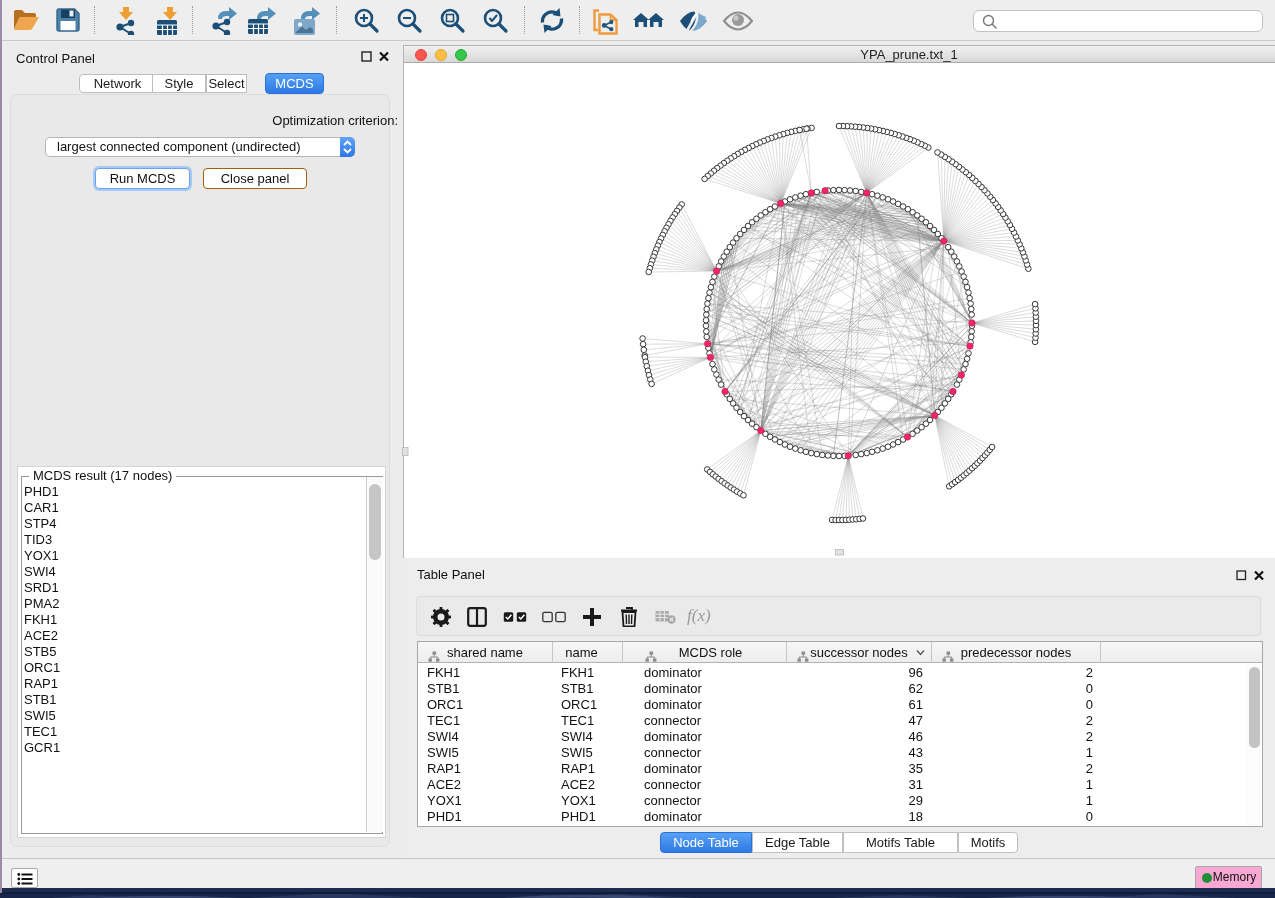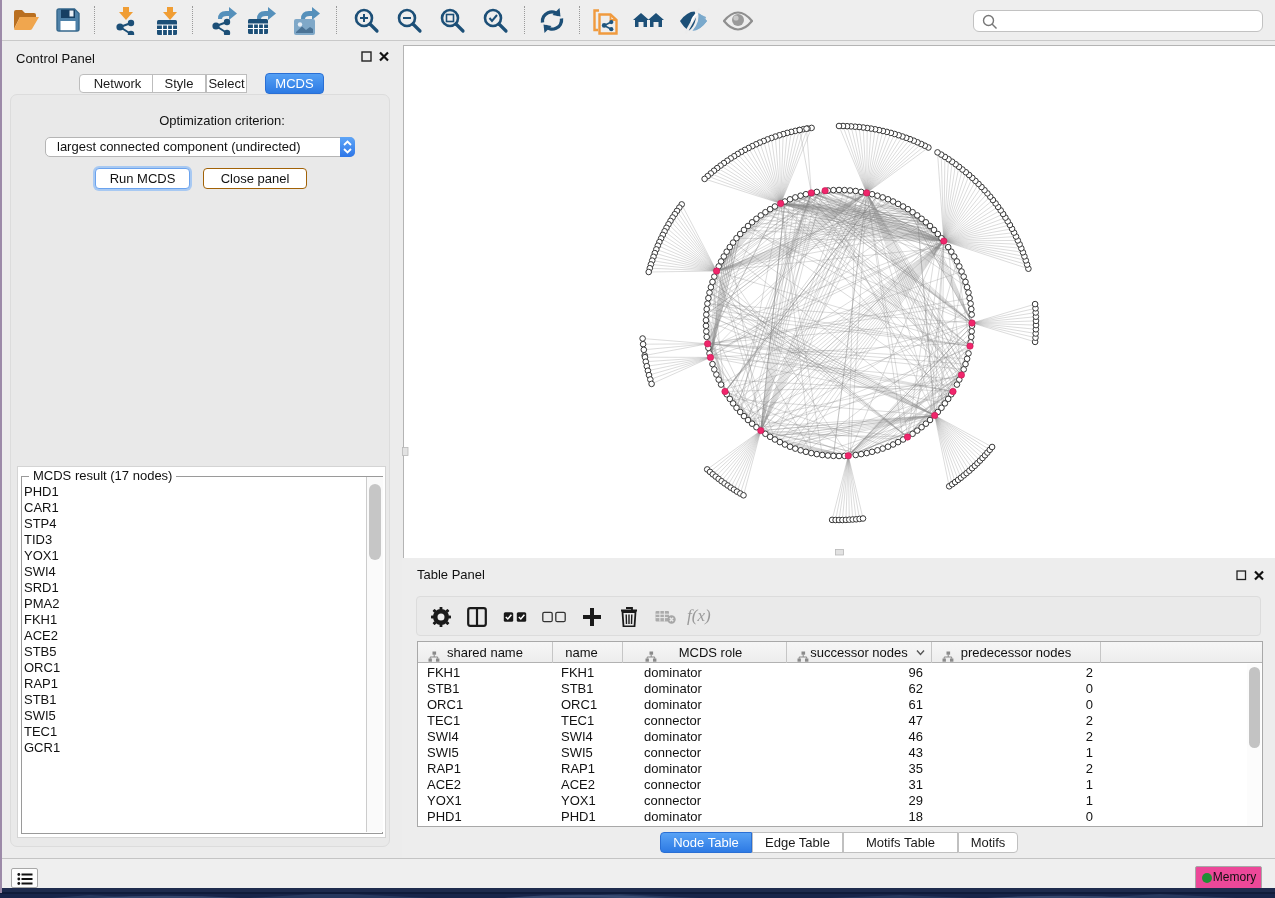--- a/index.html
+++ b/index.html
@@ -12,21 +12,21 @@
 .ticon { position:absolute; top:7px; }
 #searchbox { position:absolute; left:973px; top:10px; width:290px; height:22px; background:#fff; border:1px solid #c2c2c2; border-radius:6px; }
 
 #cpanel { left:2px; top:42px; width:396px; height:816px; background:#ececec; }
 #cp-title { position:absolute; left:14px; top:9px; font-size:13px; color:#111; }
 .winbtn { position:absolute; top:9px; }
 #cp-tabs { position:absolute; left:77px; top:32px; height:19px; font-size:13px; }
 .tab { position:absolute; top:0; height:19px; background:#fff; border:1px solid #bdbdbd; color:#1a1a1a; text-align:center; line-height:18px; }
 .tabsel { background:linear-gradient(#55a0f4,#2c7ae4); color:#fff; border:1px solid #2a6fd4; border-radius:4px; top:-1px; height:21px; line-height:20px; }
 #cp-inner { position:absolute; left:8px; top:52px; width:380px; height:753px; background:#e9e9e9; border:1px solid #dcdcdc; border-radius:7px; }
-#opt-label { position:absolute; left:0; top:71px; width:396px; text-align:center; font-size:13px; color:#111;padding-left:44px; }
+#opt-label { position:absolute; left:0; top:71px; width:396px; text-align:right; font-size:13px; color:#111;padding-left:44px; }
 #combo { position:absolute; left:43px; top:95px; width:310px; height:20px; background:#fff; border:1px solid #b5b5b5; border-radius:5px; font-size:13px; color:#111; line-height:18px; padding-left:11px; }
 #combo-step { position:absolute; right:-1px; top:-1px; width:15px; height:20px; border-radius:0 5px 5px 0; background:linear-gradient(#5ea5f7,#2d76e8); }
 .btn { position:absolute; top:126px; height:21px; background:#fff; border:1px solid #a16207; border-radius:4px; font-size:13px; color:#111; text-align:center; line-height:19px; }
 #runbtn { left:93px; width:95px; border:1px solid #6ba3ee; box-shadow:0 0 0 2px #a8c9f2; }
 #closebtn { left:201px; width:104px; }
 #resultbox { position:absolute; left:15px; top:424px; width:369px; height:372px; background:#fff; border:1px solid #d4d4d4; }
 #fieldset { position:absolute; left:3px; top:9px; width:362px; height:358px; border:1px solid #9a9a9a; }
 #legend { position:absolute; left:7px; top:-9px; background:#fff; padding:0 4px; font-size:13px; color:#111; }
 #mlist { position:absolute; left:6px; top:17px; font-size:13px; color:#111; line-height:16px; }
 #lscroll { position:absolute; left:348px; top:10px; width:17px; height:355px; background:#fafafa; border-left:1px solid #cccccc; }
@@ -51,21 +51,21 @@
 .c4 { position:absolute; left:360px; width:145px; text-align:right; } .c5 { position:absolute; left:520px; width:155px; text-align:right; }
 #tscroll { position:absolute; right:1px; top:22px; width:14px; height:162px; background:#fcfcfc; }
 #tthumb { position:absolute; left:1.5px; top:3px; width:11px; height:81px; background:#c3c3c3; border-radius:6px; }
 
 #btabs { position:absolute; left:258px; top:274px; height:21px; font-size:13px; }
 .btab { position:absolute; top:0; height:21px; background:#fff; border:1px solid #c0c0c0; color:#1a1a1a; text-align:center; line-height:20px; }
 .btabsel { background:linear-gradient(#58a2f5,#2d7ae4); color:#fff; border:1px solid #2a6fd4; border-radius:4px 0 0 4px; }
 
 #statusbar { left:0; top:858px; width:1275px; height:30px; background:#efefef; border-top:1px solid #c4c4c4; }
 #listbtn { position:absolute; left:11px; top:9px; width:27px; height:20px; background:#fdfdfd; border:1px solid #a8a8a8; border-radius:2px; }
-#membtn { position:absolute; left:1195px; top:7px; width:67px; height:23px; background:#ec4899; border:1px solid #a8a8a8; border-radius:2px; font-size:12px; color:#111; text-align:center; line-height:21px; padding-left:12px; }
+#membtn { position:absolute; left:1195px; top:7px; width:67px; height:23px; background:#f9a8d4; border:1px solid #a8a8a8; border-radius:2px; font-size:12px; color:#111; text-align:center; line-height:21px; padding-left:12px; }
 #memdot { position:absolute; left:6px; top:6px; width:10px; height:10px; border-radius:50%; background:#1f8f35; }
 </style></head>
 <body>
 <div id="toolbar" class="abs">
     <svg class="ticon" style="left:12px;top:7px" width="28" height="26" viewBox="0 0 28 26">
 <path d="M2 22 L2 5 Q2 3 4 3 L10 3 L13 6 L22 6 Q24 6 24 8 L24 10 L8 10 Z" fill="#b96f20"></path>
 <path d="M2 22 L8 10 L27 10 L20 22 Q19.5 23 18 23 L3.5 23 Q2 23 2 22 Z" fill="#f0a64e"></path>
     </svg>
     <svg class="ticon" style="left:55px;top:7px" width="26" height="26" viewBox="0 0 26 26">
 <path d="M2 4 Q2 2 4 2 L19.5 2 L24 6.5 L24 22 Q24 24 22 24 L4 24 Q2 24 2 22 Z" fill="#4e81a8"></path>
@@ -231,20 +231,26 @@
   <div id="fieldset">
         <div id="legend">MCDS result (17 nodes)</div>
       </div>
   <div id="mlist">PHD1<br>CAR1<br>STP4<br>TID3<br>YOX1<br>SWI4<br>SRD1<br>PMA2<br>FKH1<br>ACE2<br>STB5<br>ORC1<br>RAP1<br>STB1<br>SWI5<br>TEC1<br>GCR1</div>
   <div id="lscroll">
         <div id="lthumb"></div>
       </div>
 </div>
 </div>
 <div id="netframe" class="abs">
+<div id="nettitle">
+<div class="light" style="left:11px;background:#fb5650;border:0.5px solid #e0443e"></div>
+<div class="light" style="left:31px;background:#fdbe41;border:0.5px solid #e0a432"></div>
+<div class="light" style="left:51px;background:#33c748;border:0.5px solid #27a838"></div>
+<div id="ntext">YPA_prune.txt_1</div>
+</div>
 <div id="netcanvas"><svg width="872" height="494" viewBox="0 0 872 494">
 <g stroke="#868686" stroke-width="0.7" stroke-opacity="0.42">
 <line x1="539.8" y1="178.1" x2="340.0" y2="166.9"></line>
 <line x1="539.8" y1="178.1" x2="344.0" y2="163.0"></line>
 <line x1="539.8" y1="178.1" x2="348.1" y2="159.3"></line>
 <line x1="539.8" y1="178.1" x2="352.4" y2="155.8"></line>
 <line x1="539.8" y1="178.1" x2="356.8" y2="152.4"></line>
 <line x1="539.8" y1="178.1" x2="361.4" y2="149.2"></line>
 <line x1="539.8" y1="178.1" x2="366.1" y2="146.2"></line>
 <line x1="539.8" y1="178.1" x2="370.9" y2="143.5"></line>

